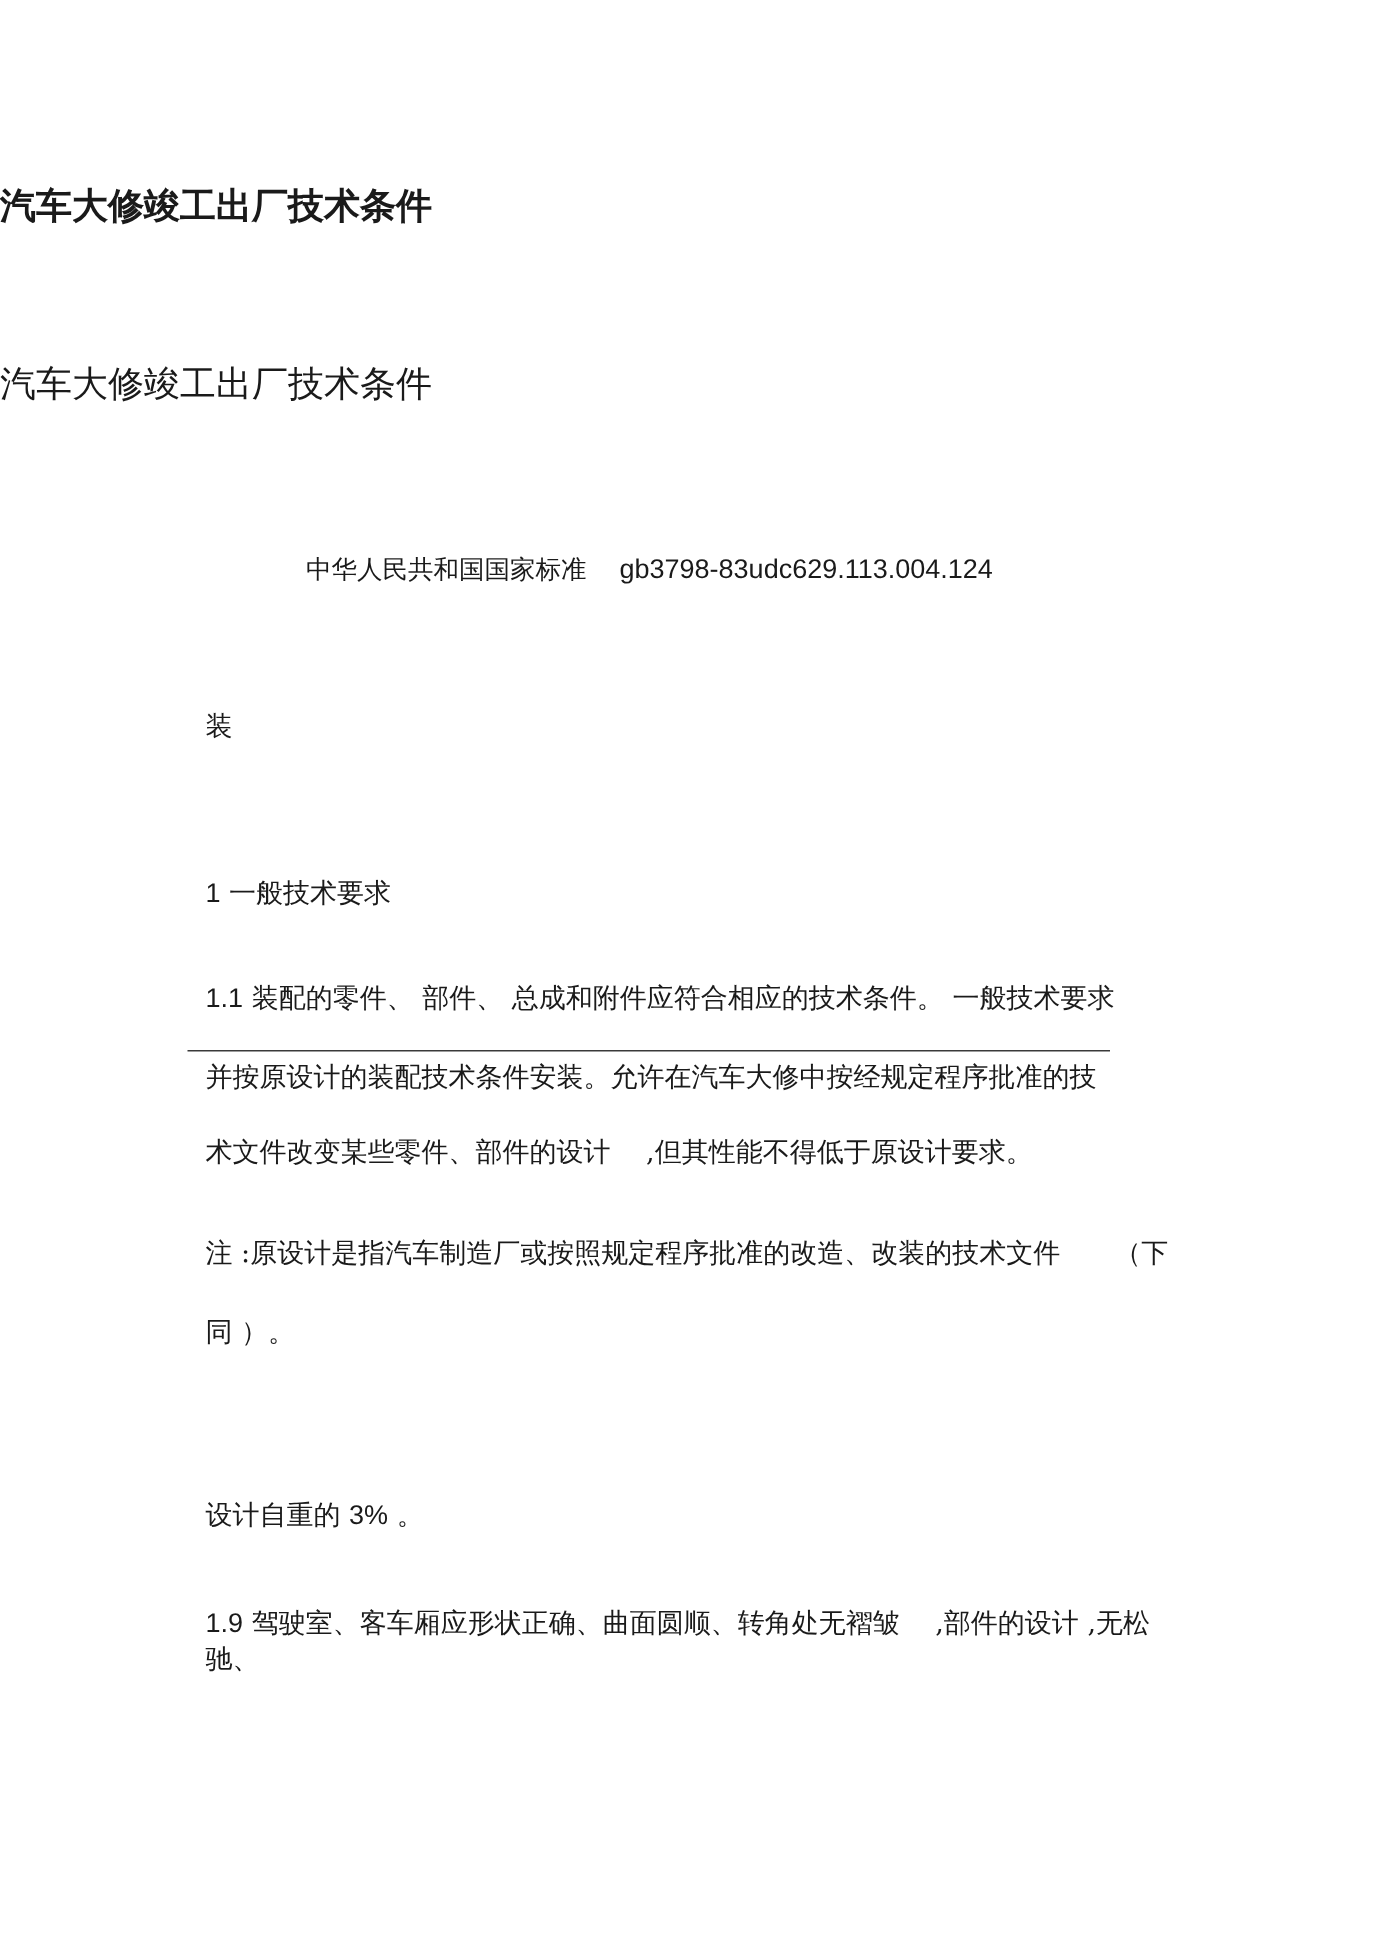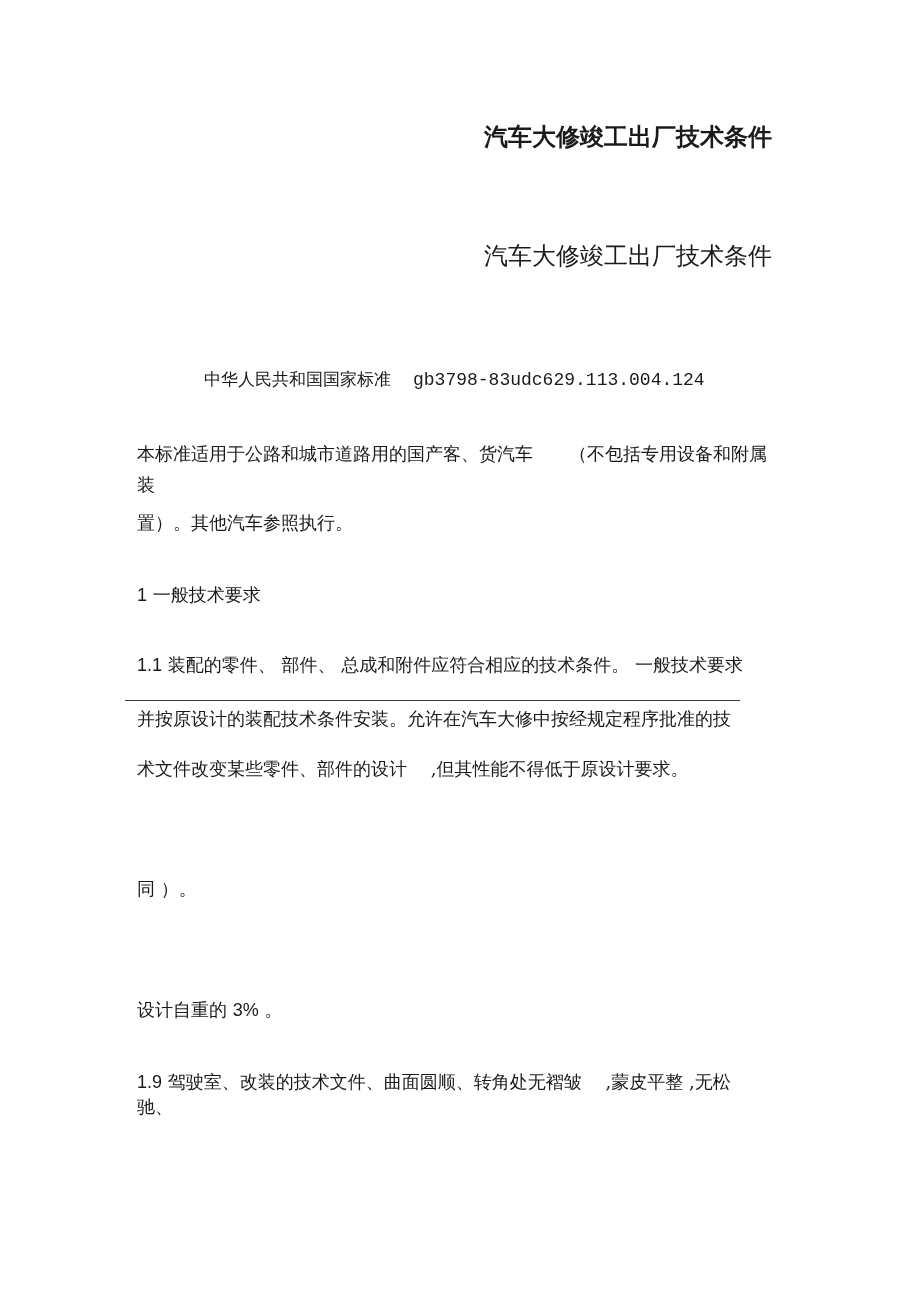--- a/index.html
+++ b/index.html
@@ -16,28 +16,28 @@
     position:absolute;
     left:137px;
     font-size:18px;
     line-height:26px;
     white-space:pre;
     color:#1a1a1a;
   }
   .title{
     left:0;
     width:772px;
-    text-align:right;
+    text-align:left;
     font-size:24px;
     line-height:32px;
   }
   .bold{font-weight:bold;}
   .caption{font-size:17px;}
   .code{
-    font-family:Liberation Mono, monospace;
+    font-family:Liberation Sans, sans-serif;
     font-size:18px;
     margin-left:22px;
   }
   .num{
     font-family:"Liberation Sans","DejaVu Sans",sans-serif;
   }
   .rule{
     position:absolute;
     left:125px;
     top:700px;
@@ -50,40 +50,39 @@
 <body>
 
 <div class="page">
 
   <div class="line title bold" style="top:121px">汽车大修竣工出厂技术条件</div>
 
   <div class="line title" style="top:240px">汽车大修竣工出厂技术条件</div>
 
   <div class="line" style="top:366px;left:204px"><span class="caption">中华人民共和国国家标准</span><span class="code">gb3798-83udc629.113.004.124</span></div>
 
-  <div class="line" style="top:441px">本标准适用于公路和城市道路用的国产客、货汽车　　（不包括专用设备和附属</div>
 
   <div class="line" style="top:472px">装</div>
 
-  <div class="line" style="top:510px">置）。其他汽车参照执行。</div>
 
   <div class="line" style="top:582px"><span class="num">1</span><span> 一般技术要求</span></div>
 
   <div class="line" style="top:652px"><span class="num">1.1</span><span> 装配的零件、 部件、 总成和附件应符合相应的技术条件。 一般技术要求</span></div>
 
   <div class="rule"></div>
 
   <div class="line" style="top:756px">术文件改变某些零件、部件的设计　 ,但其性能不得低于原设计要求。</div>
 
   <div class="line" style="top:706px">并按原设计的装配技术条件安装。允许在汽车大修中按经规定程序批准的技</div>
 
+  <div class="line" style="top:823px">注 :原设计是指汽车制造厂或按照规定程序批准的改造、改装的技术文件　　（下</div>
 
   <div class="line" style="top:876px">同 ）。</div>
 
 
   <div class="line" style="top:997px"><span>设计自重的 </span><span class="num">3%</span><span> 。</span></div>
 
-  <div class="line" style="top:1069px"><span class="num">1.9</span><span> 驾驶室、改装的技术文件、曲面圆顺、转角处无褶皱　 ,蒙皮平整 ,无松</span></div>
+  <div class="line" style="top:1069px"><span class="num">1.9</span><span> 驾驶室、客车厢应形状正确、曲面圆顺、转角处无褶皱　 ,部件的设计 ,无松</span></div>
 
   <div class="line" style="top:1094px">驰、</div>
 
 
 </div>
 
 </body></html>

